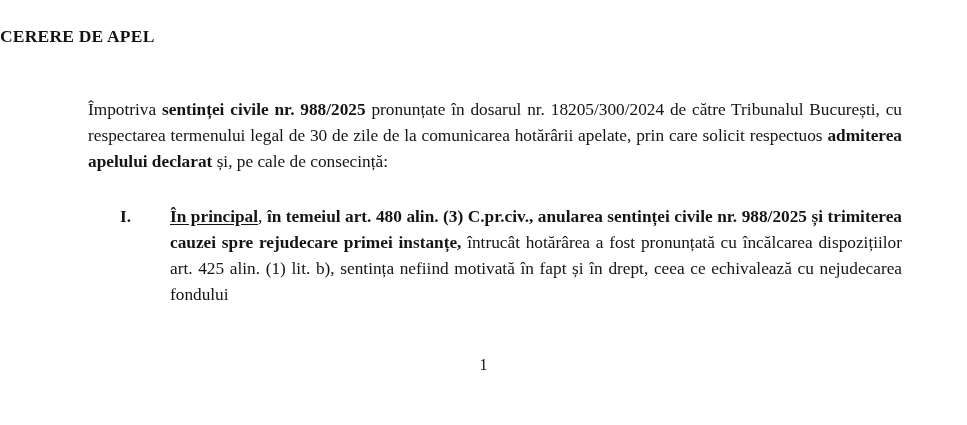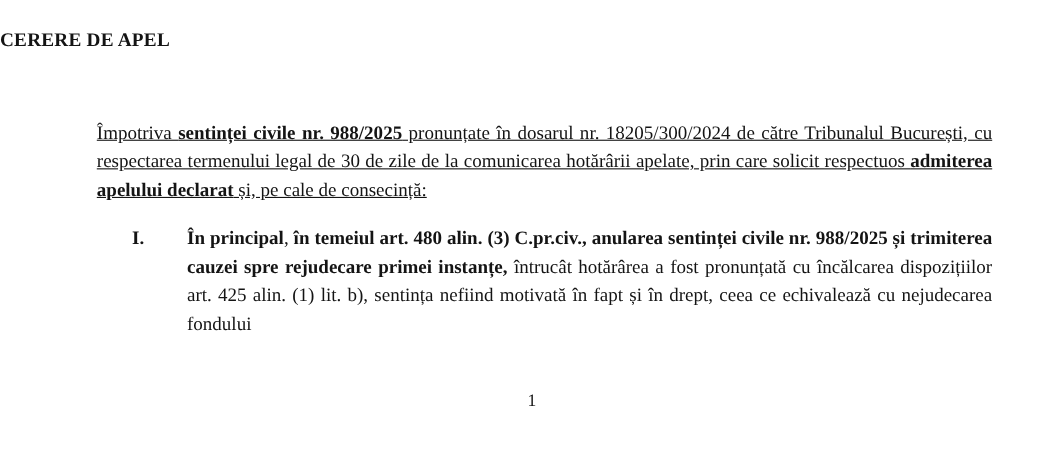--- a/index.html
+++ b/index.html
@@ -20,28 +20,27 @@
       top: 26px;
       left: 0;
       width: 967px;
       text-align: left;
       font-weight: bold;
       font-size: 17.5px;
       letter-spacing: 0.2px;
     }
     .para {
       position: absolute;
-      top: 108px;
+      top: 97px;
       left: 88px;
       width: 814px;
       font-size: 17.3px;
       line-height: 26px;
       text-align: justify;
       text-align-last: left;
-      text-decoration: underline;
     }
     .list-item {
       position: absolute;
       top: 204px;
       left: 120px;
       width: 782px;
     }
     .list-num {
       position: absolute;
       left: 0;
@@ -54,21 +53,21 @@
       position: absolute;
       left: 50px;
       top: 0;
       width: 732px;
       font-size: 17.3px;
       line-height: 26px;
       text-align: justify;
       text-align-last: left;
     }
     .b { font-weight: bold; }
-    .u { text-underline-offset: 2px; margin-top: 18px; }
+    .u { text-decoration: underline; text-underline-offset: 2px; margin-top: 18px; }
     .page-num {
       position: absolute;
       top: 356px;
       left: 0;
       width: 967px;
       text-align: center;
       font-size: 16px;
     }
   </style>
 </head>

